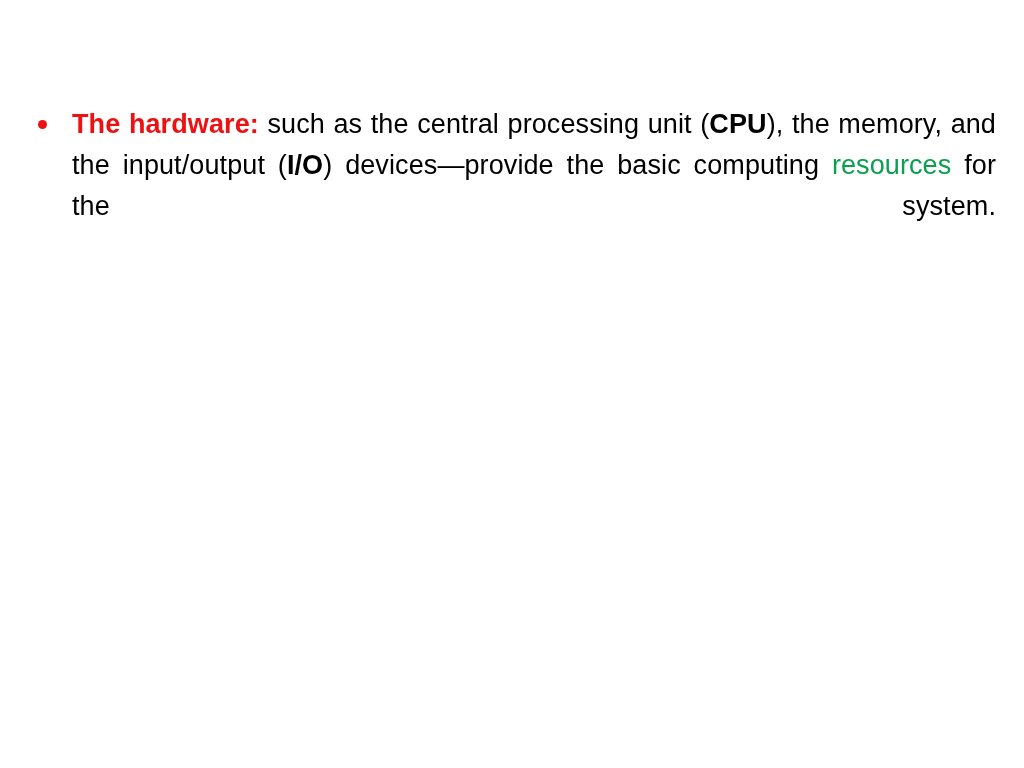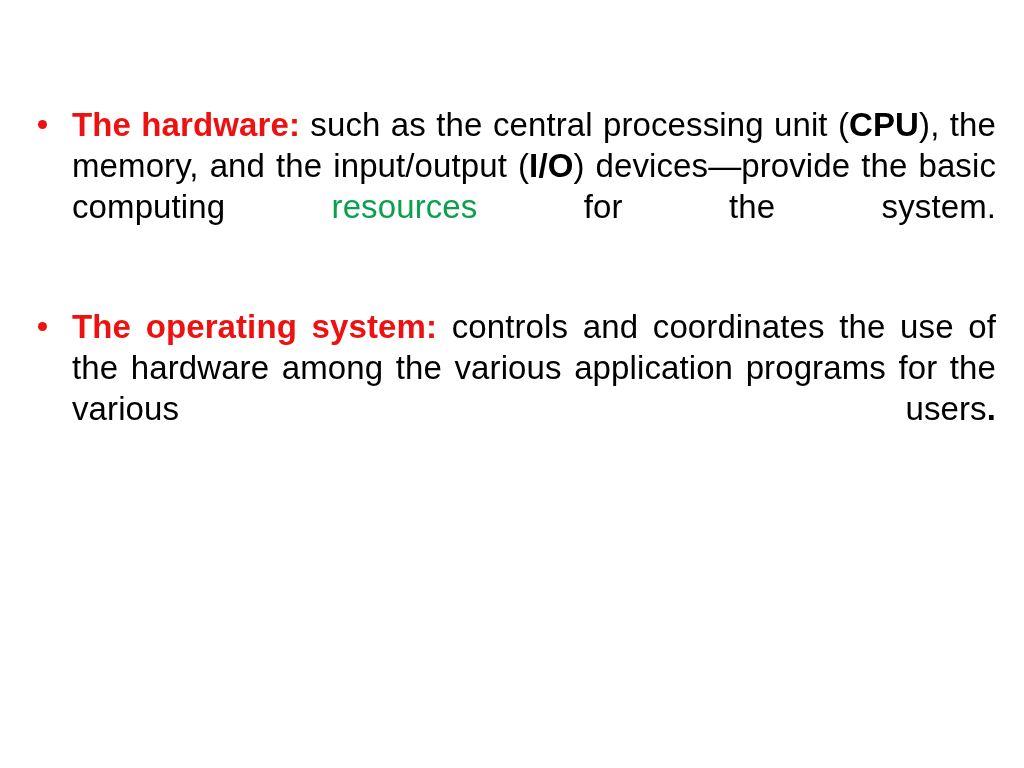--- a/index.html
+++ b/index.html
@@ -30,21 +30,21 @@
     width: 968px;
     margin: 0;
     padding: 0;
     list-style: none;
   }
 
   .bullet-item {
     position: relative;
     padding-left: 44px;
     margin: 0 0 38px 0;
-    font-size: 33px;
+    font-size: 27px;
     line-height: 41px;
     color: #000000;
     text-align: justify;
     text-justify: inter-word;
     letter-spacing: 0.1px;
   }
 
   .bullet-item:last-child {
     margin-bottom: 0;
   }
@@ -103,20 +103,16 @@
 <div class="slide">
 
   <ul class="bullet-list">
 
     <li class="bullet-item">
       <span class="bullet-marker"></span>
       <span class="term">The hardware</span><span class="term-colon">:</span><span> such as the central processing unit (</span><span class="emph">CPU</span><span>), the memory, and the input/output (</span><span class="emph">I/O</span><span>) devices—provide the basic computing </span><span class="green">resources</span><span> for the system.</span>
     </li>
 
 
-    <li class="bullet-item">
-      <span class="bullet-marker"></span>
-      <span class="term">The operating system:</span><span> controls and coordinates the use of the hardware among the various application programs for the various users</span><span class="strong-period">.</span>
-    </li>
 
   </ul>
 
 </div>
 
 </body></html>

